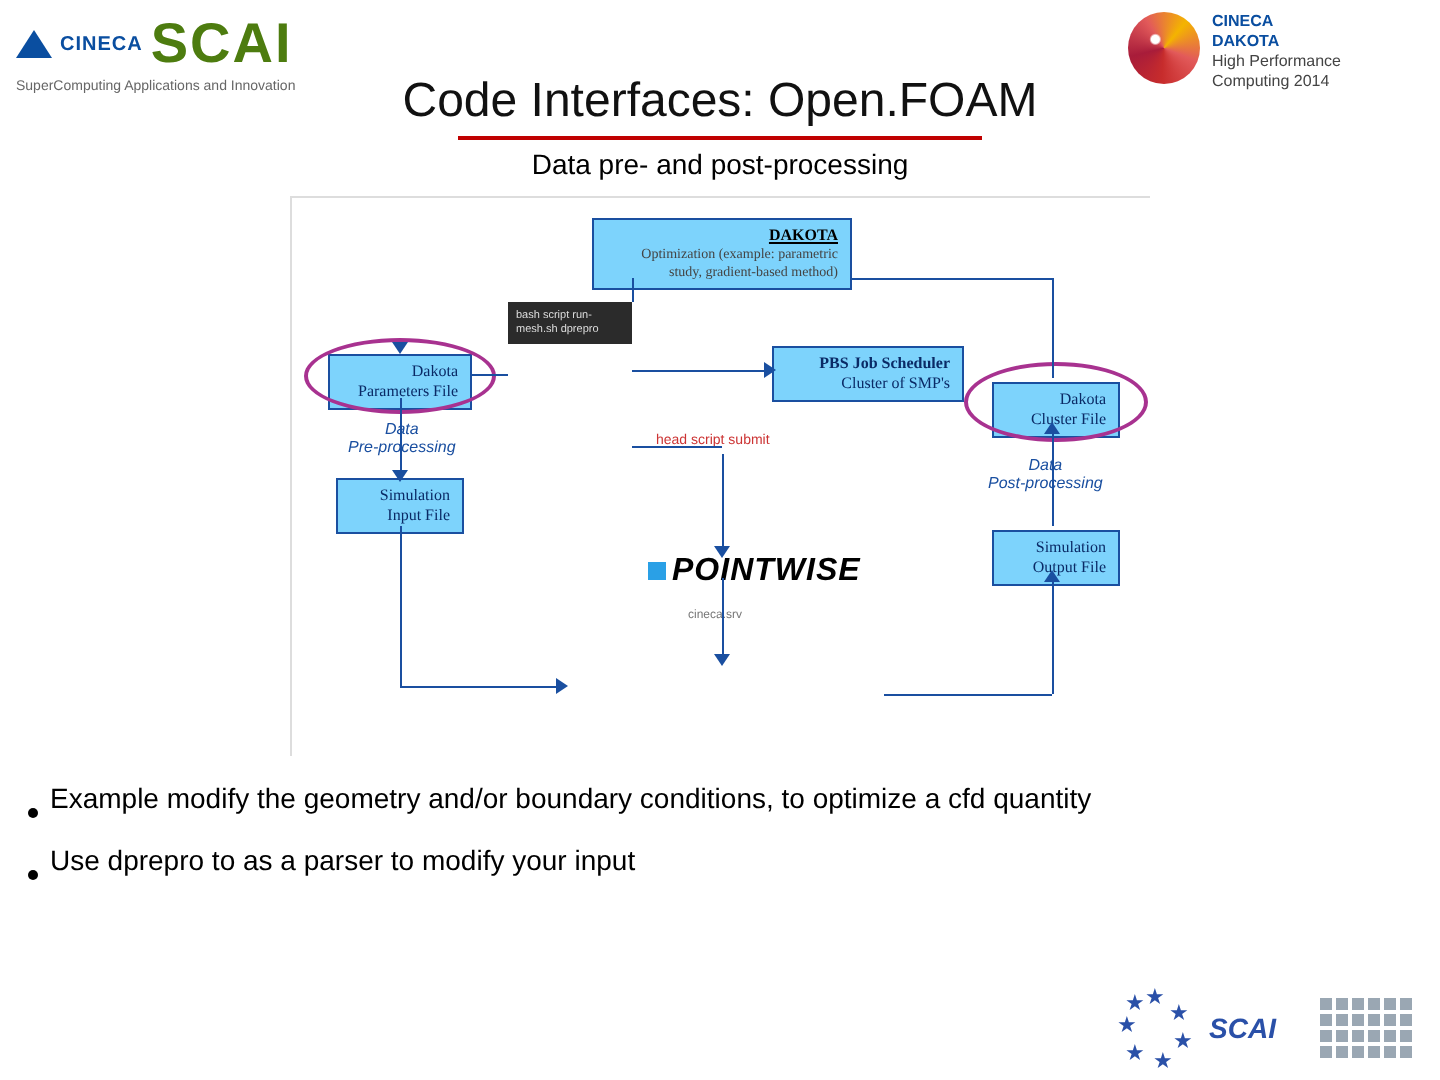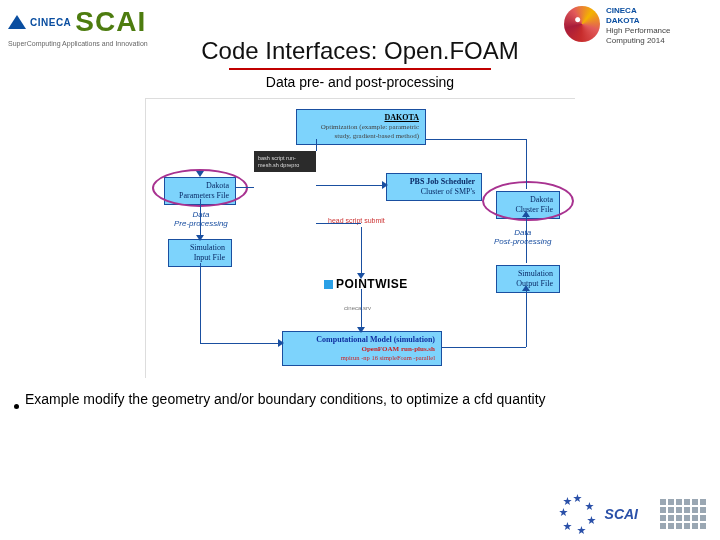--- a/index.html
+++ b/index.html
@@ -118,21 +118,21 @@
   }
   .greybox {
     position: absolute;
     background: #2b2b2b;
     color: #ddd;
     font-size: 5.5px;
     padding: 4px;
     line-height: 1.2;
     width: 62px;
   }
-  .pointwise { position:absolute; font-size:12px; font-weight:700; letter-spacing:0.5px; color:#000; }
+  .pointwise { position:absolute; font-size:16px; font-weight:700; letter-spacing:0.5px; color:#000;font-style:italic; }
   .pointwise .accent { color:#2aa0e6; display:inline-block; width:9px; height:9px; background:#2aa0e6; margin-right:3px; vertical-align:middle; }
   .tinygrey { position:absolute; font-size:6px; color:#777; }
   .tinyred { position:absolute; font-size:7px; color:#c33; }
   .body-text {
     font-size: 14px;
     padding: 0 14px;
     margin-top: 12px;
     line-height: 1.35;
   }
   .bullet-row { display:flex; align-items:flex-end; gap:6px; margin-top:12px; }
@@ -218,25 +218,20 @@
   <div class="dbox" style="left:22px; top:140px; width:64px;">
     <div>Simulation</div>
     <div>Input File</div>
   </div>
 
   <div class="dbox" style="left:350px; top:166px; width:64px;">
     <div>Simulation</div>
     <div>Output File</div>
   </div>
 
-  <div class="dbox" style="left:136px; top:232px; width:160px;">
-    <div style="font-weight:700; color:#1030a0;">Computational Model (simulation)</div>
-    <div style="color:#c22; font-weight:700; font-size:7px;">OpenFOAM run-plus.sh</div>
-    <div style="color:#c22; font-size:6.5px;">mpirun -np 16 simpleFoam -parallel</div>
-  </div>
 
   <div class="greybox" style="left:108px; top:52px;">bash script
 run-mesh.sh
 dprepro</div>
 
   <div class="dlabel" style="left:28px; top:112px; white-space:pre;">Data
 Pre-processing</div>
   <div class="dlabel" style="left:348px; top:130px; white-space:pre;">Data
 Post-processing</div>
 
@@ -269,20 +264,24 @@
   <div class="arrow h" style="left:170px; top:86px; width:70px;"></div>
   <div class="arrowhead ah-right" style="left:236px; top:82px;"></div>
   <div class="arrow h" style="left:170px; top:124px; width:45px;"></div>
 </div>
 
 <div class="body-text">
   <div class="bullet-row">
     <span class="bullet-dot"></span>
     <span>Example modify the geometry and/or  boundary conditions,  to optimize a cfd quantity</span>
   </div>
+  <div class="bullet-row">
+    <span class="bullet-dot"></span>
+    <span>Use dprepro to as a parser to modify your input</span>
+  </div>
 </div>
 
 <div class="footer">
   <div class="prace">
     <div class="prace-stars">
       <span class="star" style="left:14px; top:-2px;">★</span>
       <span class="star" style="left:26px; top:6px;">★</span>
       <span class="star" style="left:28px; top:20px;">★</span>
       <span class="star" style="left:18px; top:30px;">★</span>
       <span class="star" style="left:4px; top:26px;">★</span>

